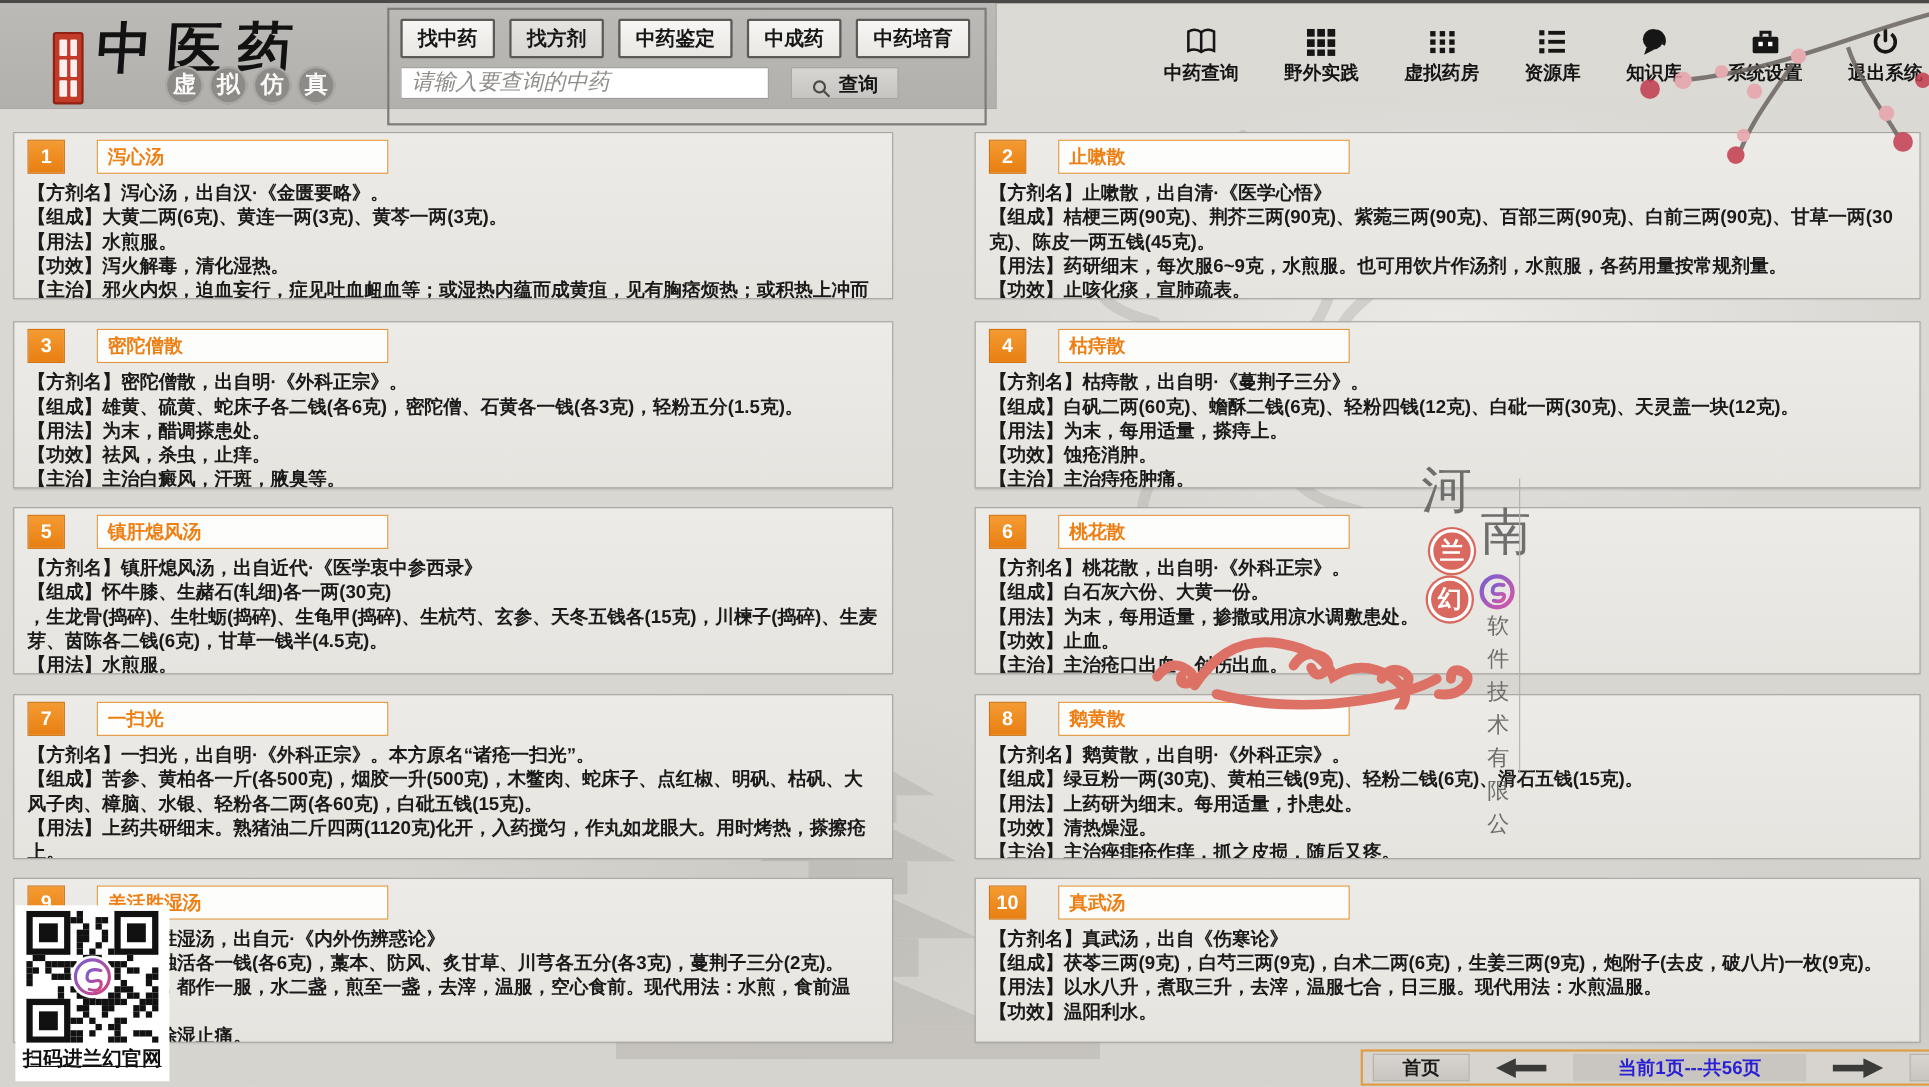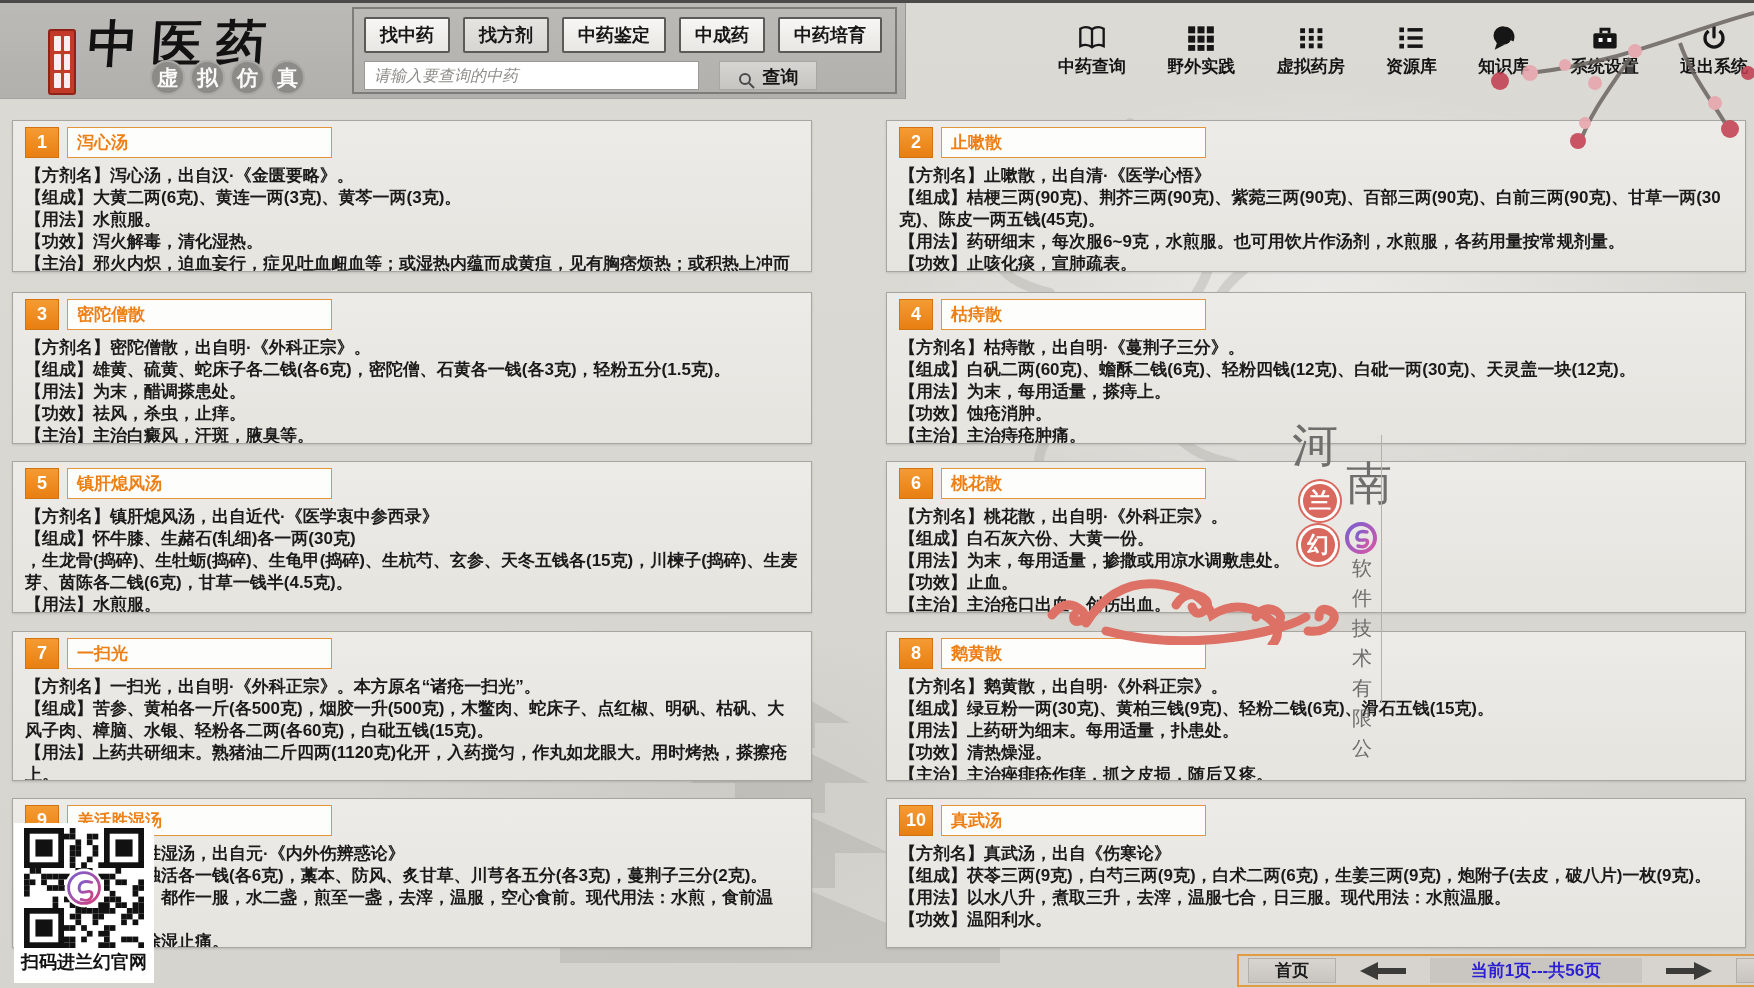--- a/index.html
+++ b/index.html
@@ -18,62 +18,62 @@
     background:linear-gradient(#bcbab7,#b2b0ad); border-right:1px solid #9a9896; border-bottom:1px solid #a3a19e; }
   .seal { position:absolute; left:48px; top:26px; width:28px; height:66px; background:#c23a28;
     border:2px solid #8f2215; border-radius:3px; display:grid; grid-template-columns:1fr 1fr; gap:3px; padding:5px 4px; }
   .seal i { background:rgba(255,255,255,.92); border-radius:1px; display:block; }
   .logo-title { position:absolute; left:88px; top:8px; font-size:50px; font-weight:900; color:#121212;
     letter-spacing:14px; transform:skewX(-4deg); font-family:"DejaVu Serif","Liberation Serif",serif; }
   .logo-sub { position:absolute; left:150px; top:57px; display:flex; gap:5px; }
   .logo-sub div { width:35px; height:35px; border-radius:50%; background:#8d8b87; color:#fbfaf8;
     font-size:21px; font-weight:bold; text-align:center; line-height:35px; box-shadow:inset 0 0 0 2px rgba(255,255,255,.25); }
 
-  .search-panel { position:absolute; left:352px; top:4px; width:545px; height:87px; border:2px solid #7e7c79; }
+  .search-panel { position:absolute; left:352px; top:4px; width:545px; height:107px; border:2px solid #7e7c79; }
   .tab-row { position:absolute; left:10px; top:8px; display:flex; gap:13px; }
   .tab-btn { height:36px; padding:0 14px; background:linear-gradient(#f7f6f4,#e9e7e3); border:2px solid #5c5a57;
     font-size:18px; font-weight:bold; color:#161616; display:flex; align-items:center; border-radius:2px; }
   .tab-btn.active { background:linear-gradient(#e6e4e0,#d8d6d2); }
   .search-row { position:absolute; left:10px; top:52px; display:flex; gap:20px; }
   .search-input { width:335px; height:29px; border:1px solid #9b9996; background:#fff; font-style:italic;
-    font-size:16px; color:#333; padding:0 9px; }
+    font-size:20px; color:#333; padding:0 9px; }
   .search-input::placeholder { color:#8f8d89; font-style:italic; }
   .search-btn { width:98px; height:29px; background:linear-gradient(#d7d5d1,#c7c5c1); border:1px solid #a9a7a3;
     display:flex; align-items:flex-end; justify-content:center; gap:8px; font-size:18px; font-weight:bold; color:#161616; }
 
   .nav { position:absolute; left:1058px; top:22px; width:690px; display:flex; justify-content:space-between; }
   .nav-item { display:flex; flex-direction:column; align-items:center; gap:4px; cursor:pointer; }
   .nav-item svg { display:block; }
   .nav-label { font-size:17px; font-weight:bold; color:#141414; white-space:nowrap; }
 
   
   .card { position:absolute; background:linear-gradient(#edebe7,#e6e4df); border:1px solid #a8a6a1;
     box-shadow:0 1px 2px rgba(0,0,0,.12); overflow:hidden; z-index:1; padding:6px 12px; }
   .col-l { left:12px; width:800px; }
   .col-r { left:886px; width:860px; }
   .card-head { display:flex; align-items:stretch; height:31px; margin-bottom:7px; }
   .card-num { width:34px; background:linear-gradient(#f49b33,#e87f12); color:#fff; font-size:18px; font-weight:bold;
     display:flex; align-items:center; justify-content:center; border:1px solid #d07310; }
-  .card-title { width:265px; margin-left:8px; background:#fdfdfb; border:1px solid #e2953a; color:#ee7f14;
+  .card-title { width:265px; margin-left:29px; background:#fdfdfb; border:1px solid #e2953a; color:#ee7f14;
     font-size:17px; font-weight:bold; display:flex; align-items:center; padding-left:9px; }
   .card-body { font-size:17px; line-height:22px; font-weight:bold; color:#1a1a1a; }
 
   
   .pager { position:absolute; left:1237px; top:951px; width:598px; height:33px; background:#d7d4cf;
     border:2px solid #e09b43; display:flex; align-items:center; justify-content:space-between; padding:0 9px; z-index:7; }
   .pg-btn { width:88px; height:25px; background:linear-gradient(#d8d5d0,#c8c5c0); border:1px solid #b3b0ab;
     font-size:17px; font-weight:bold; color:#1c1c1c; display:flex; align-items:center; justify-content:center; }
   .pg-arrow { width:70px; height:25px; display:flex; align-items:center; justify-content:center; cursor:pointer; }
   .pg-status { width:212px; height:25px; background:#c9c6c1; color:#2a1fd4; font-size:17px; font-weight:bold;
     display:flex; align-items:center; justify-content:center; }
 
   
   .qr-box { position:absolute; left:14px; top:820px; width:140px; height:160px; background:#fff; z-index:6;
     display:flex; flex-direction:column; align-items:center; padding-top:5px; }
-  .qr-caption { font-size:18px; font-weight:bold; color:#111; margin-top:2px; white-space:nowrap; }
+  .qr-caption { font-size:18px; font-weight:bold; color:#111; margin-top:2px; white-space:nowrap;text-decoration:underline; }
 
   
   .wm { position:absolute; z-index:5; pointer-events:none; font-family:"DejaVu Serif","Liberation Serif",serif; }
   .wm-he  { left:1292px; top:412px; font-size:46px; color:#6e6e6c; }
   .wm-nan { left:1346px; top:450px; font-size:46px; color:#6e6e6c; }
   .wm-badge { width:40px; height:40px; border-radius:50%; background:#d9685e; color:#fff; font-size:22px;
     font-weight:bold; display:flex; align-items:center; justify-content:center; box-shadow:inset 0 0 0 3px #fff, 0 0 0 2px #d9685e; }
   .wm-b1 { left:1300px; top:478px; } .wm-b2 { left:1298px; top:522px; }
   .wm-vert { left:1350px; top:552px; width:24px; display:flex; flex-direction:column; gap:3px;
     font-size:20px; color:#6d6d6b; text-align:center; }

